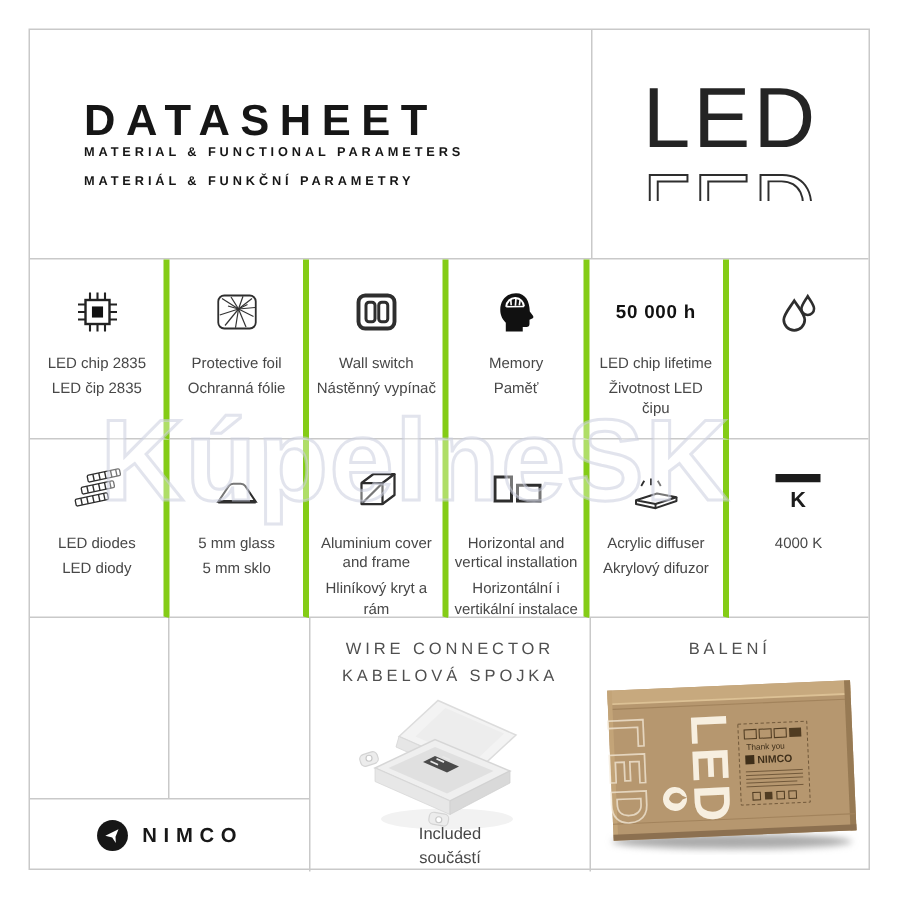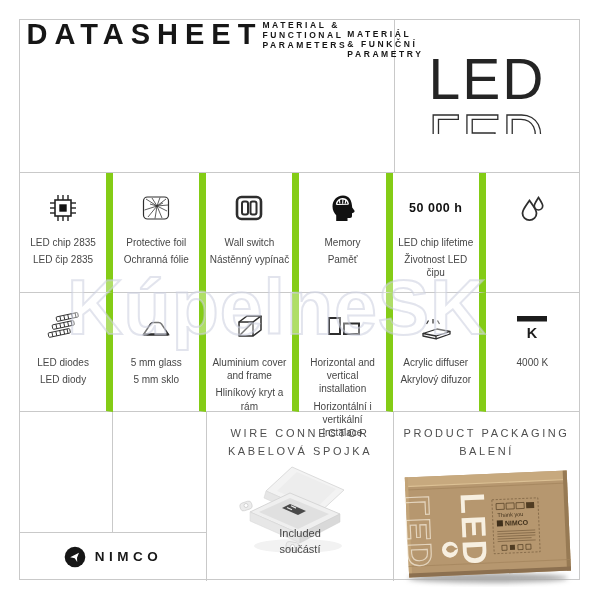--- a/index.html
+++ b/index.html
@@ -6,55 +6,55 @@
   body{
     width:600px;height:600px;background:#ffffff;position:relative;overflow:hidden;
     font-family:"Liberation Sans", sans-serif;color:#1a1a1a;
   }
   .frame{position:absolute;left:19px;top:19px;width:561px;height:561px;
     border:1px solid #c9c9c9;box-sizing:border-box;background:#fff;}
   
   .header{position:absolute;left:0;top:0;width:100%;height:153px;
     border-bottom:1px solid #c9c9c9;box-sizing:border-box;display:flex;}
   .header-left{width:375px;border-right:1px solid #c9c9c9;box-sizing:border-box;
-    display:flex;flex-direction:row;justify-content:center;padding-left:36px;}
+    display:flex;flex-direction:column;justify-content:center;padding-left:36px;}
   .ds-title{font-size:29px;font-weight:900;letter-spacing:7px;color:#161616;line-height:1;}
   .ds-sub{font-size:8.5px;font-weight:bold;letter-spacing:2.6px;color:#161616;}
   .ds-sub.en{margin-top:0;}
   .ds-sub.cs{margin-top:9px;}
   .header-right{flex:1;display:flex;flex-direction:column;align-items:center;padding-top:33px;}
   .led-logo{font-size:57px;font-weight:400;letter-spacing:2px;color:#242424;line-height:0.92;}
   .led-mirror{height:25px;overflow:hidden;margin-top:4px;}
   .led-mirror span{display:block;font-size:57px;font-weight:400;letter-spacing:2px;line-height:0.92;
     transform:scaleY(-1);color:transparent;-webkit-text-stroke:1.3px #2e2e2e;}
   
   .grid{position:absolute;left:0;top:153px;width:100%;height:239px;
     display:grid;grid-template-columns:repeat(6,1fr);grid-template-rows:120px 119px;}
-  .cell{border-right:7px solid #84cc16;border-bottom:1px solid #c9c9c9;box-sizing:border-box;
+  .cell{border-right:4px solid #84cc16;border-bottom:1px solid #c9c9c9;box-sizing:border-box;
     text-align:center;padding-top:14px;overflow:visible;}
   .cell:nth-child(6n){border-right:none;}
   .icon-box{height:42px;display:flex;align-items:center;justify-content:center;}
   .cell-label{margin-top:7px;font-size:10px;color:#474747;line-height:1.32;padding:0 3px;}
   .cell-label .cs{margin-top:4px;}
   .lifetime-text{font-size:12.5px;font-weight:800;letter-spacing:0.5px;color:#111;}
   .icon-stroke{stroke:#2e2e2e;fill:none;}
   
   .bottom{position:absolute;left:0;top:392px;width:100%;height:169px;display:flex;}
   .bottom-left{width:187px;border-right:1px solid #c9c9c9;box-sizing:border-box;}
   .bl-cells{height:121px;border-bottom:1px solid #c9c9c9;box-sizing:border-box;display:flex;}
   .bl-cell-a{width:93px;border-right:1px solid #c9c9c9;box-sizing:border-box;height:100%;}
   .bl-cell-b{flex:1;}
   .nimco{height:47px;display:flex;align-items:center;justify-content:center;gap:9px;}
   .nimco-word{font-weight:800;font-size:13.5px;letter-spacing:4.5px;color:#181818;}
   .bottom-mid{width:187px;border-right:1px solid #c9c9c9;box-sizing:border-box;
     text-align:center;padding-top:13px;position:relative;}
   .bottom-right{flex:1;text-align:center;padding-top:13px;position:relative;}
   .section-title{font-size:11px;letter-spacing:2.6px;color:#4f4f4f;line-height:1.6;}
   .connector-art{margin-top:2px;}
-  .included-note{position:absolute;left:0;right:0;bottom:23px;font-size:11px;color:#474747;line-height:1.45;}
+  .included-note{position:absolute;left:0;right:0;bottom:0;font-size:11px;color:#474747;line-height:1.45;}
   .packaging-art{margin-top:4px;}
   
   .watermark{position:absolute;left:47px;top:243px;z-index:6;pointer-events:none;
     font-size:77px;font-weight:bold;letter-spacing:1px;
     color:rgba(255,255,255,0.35);-webkit-text-stroke:2px rgba(202,206,222,0.55);}
 </style>
 </head>
 <body>
 
 <div class="frame">
@@ -339,21 +339,20 @@
         </svg>
       </div>
       <div class="included-note">
         <div>Included</div>
         <div>součástí</div>
       </div>
     </div>
 
     <div class="bottom-right">
       <div class="section-title">
-        <div>PRODUCT PACKAGING</div>
         <div>BALENÍ</div>
       </div>
       <div class="packaging-art">
         <svg width="182" height="124" viewBox="0 0 182 124">
           <defs>
             <filter id="soft" x="-40%" y="-40%" width="180%" height="180%">
               <feGaussianBlur stdDeviation="2.6"></feGaussianBlur>
             </filter>
           </defs>
           <ellipse cx="92" cy="114" rx="80" ry="5" fill="#aaaaaa" filter="url(#soft)"></ellipse>

